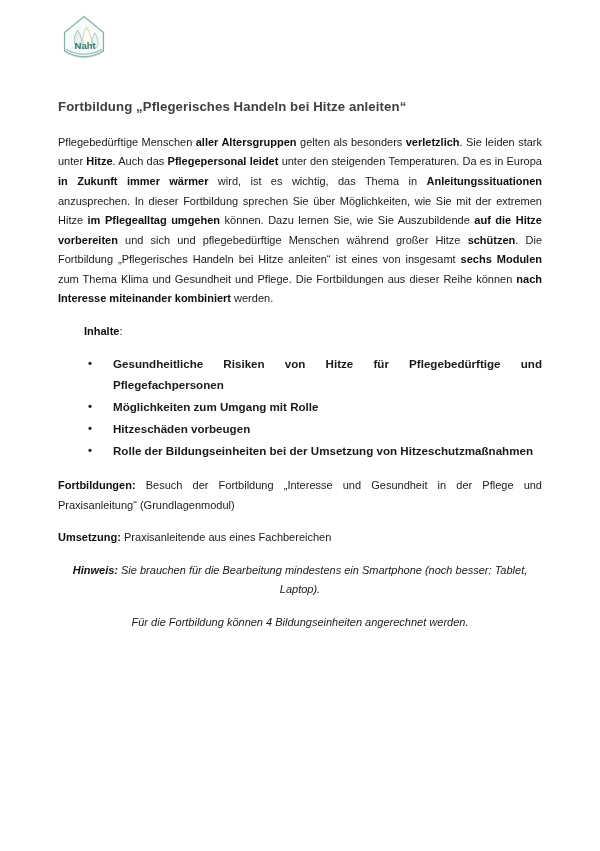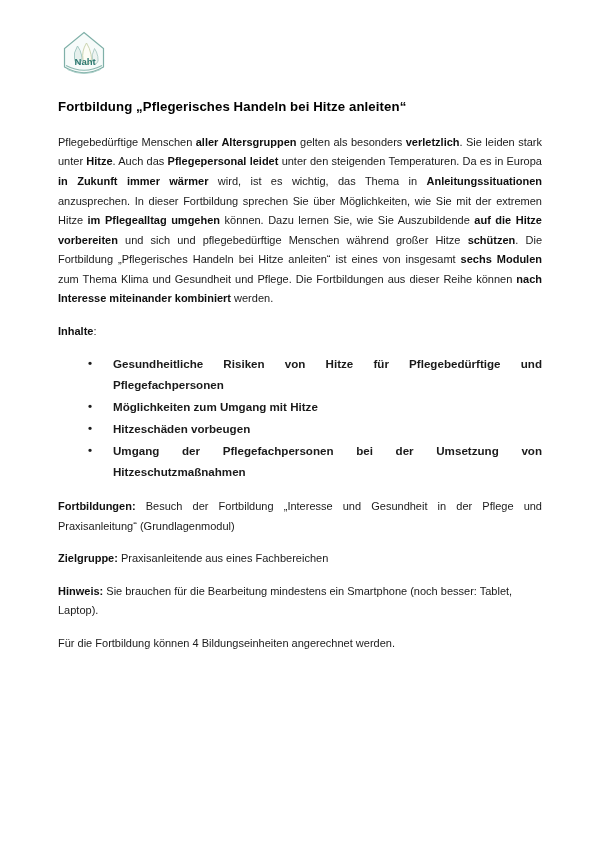--- a/index.html
+++ b/index.html
@@ -21,54 +21,55 @@
     width: 600px;
     height: 851px;
     background: #ffffff;
     box-sizing: border-box;
   }
 
   
   .logo-block {
     position: absolute;
     left: 58px;
-    top: 30px;
+    top: 14px;
     width: 52px;
     height: 50px;
   }
   .logo-svg { display: block; width: 52px; height: 50px; }
 
   
   .content {
     position: absolute;
     left: 58px;
     top: 98px;
     width: 484px;
   }
 
   .doc-title {
     font-size: 13.2px;
     font-weight: bold;
     line-height: 1.35;
     letter-spacing: 0.1px;
     margin: 0 0 17px 0;
-    color: #000000;
+    color: #404040;
   }
 
   p.body-par {
     font-size: 11px;
     line-height: 1.78;
     text-align: justify;
     text-justify: inter-word;
     margin: 0 0 13px 0;
     color: #1a1a1a;
     hyphens: none;
   }
   p.body-par.left-align {
-    text-align: left;
+    text-align: center;
+    font-style: italic;
   }
   p.body-par b, .lbl {
     font-weight: bold;
     color: #0f0f0f;
   }
 
   
   ul.bullets {
     list-style: none;
     margin: 11px 0 15px 0;
@@ -116,37 +117,37 @@
       <text x="16.5" y="35.2" font-family="Liberation Sans, sans-serif" font-size="9.6" font-weight="bold" fill="#2f7a72">Naht</text>
     </svg>
   </div>
 
   <div class="content">
 
     <h1 class="doc-title">Fortbildung „Pflegerisches Handeln bei Hitze anleiten“</h1>
 
     <p class="body-par" id="intro-paragraph"><span>Pflegebedürftige Menschen </span><b>aller Altersgruppen</b><span> gelten als besonders </span><b>verletzlich</b><span>. Sie leiden stark unter </span><b>Hitze</b><span>. Auch das </span><b>Pflegepersonal leidet</b><span> unter den steigenden Temperaturen. Da es in Europa </span><b>in Zukunft immer wärmer</b><span> wird, ist es wichtig, das Thema in </span><b>Anleitungssituationen</b><span> anzusprechen. In dieser Fortbildung sprechen Sie über Möglichkeiten, wie Sie mit der extremen Hitze </span><b>im Pflegealltag umgehen</b><span> können. Dazu lernen Sie, wie Sie Auszubildende </span><b>auf die Hitze vorbereiten</b><span> und sich und pflegebedürftige Menschen während großer Hitze </span><b>schützen</b><span>. Die Fortbildung „Pflegerisches Handeln bei Hitze anleiten“ ist eines von insgesamt </span><b>sechs Modulen</b><span> zum Thema Klima und Gesundheit und Pflege. Die Fortbildungen aus dieser Reihe können </span><b>nach Interesse miteinander kombiniert</b><span> werden.</span></p>
 
-    <p class="body-par" style="margin-bottom:0;">
+    <p class="body-par" style="margin-bottom:0;margin-left:26px;">
       <b class="lbl">Inhalte</b><span>:</span>
     </p>
 
     <ul class="bullets" id="inhalte-list">
         <li>Gesundheitliche Risiken von Hitze für Pflegebedürftige und Pflegefachpersonen</li>
-        <li>Möglichkeiten zum Umgang mit Hitze</li>
+        <li>Möglichkeiten zum Umgang mit Rolle</li>
         <li>Hitzeschäden vorbeugen</li>
-        <li>Umgang der Pflegefachpersonen bei der Umsetzung von Hitzeschutzmaßnahmen</li>
+        <li>Rolle der Bildungseinheiten bei der Umsetzung von Hitzeschutzmaßnahmen</li>
       </ul>
 
     <p class="body-par">
       <b class="lbl">Fortbildungen:</b><span> Besuch der Fortbildung „Interesse und Gesundheit in der Pflege und Praxisanleitung“ (Grundlagenmodul)</span>
     </p>
 
     <p class="body-par">
-      <b class="lbl">Zielgruppe:</b><span> Praxisanleitende aus eines Fachbereichen</span>
+      <b class="lbl">Umsetzung:</b><span> Praxisanleitende aus eines Fachbereichen</span>
     </p>
 
     <p class="body-par left-align">
       <b class="lbl">Hinweis:</b><span> Sie brauchen für die Bearbeitung mindestens ein Smartphone (noch besser: Tablet, Laptop).</span>
     </p>
 
     <p class="body-par left-align" style="margin-bottom:0;">Für die Fortbildung können 4 Bildungseinheiten angerechnet werden.</p>
 
   </div>
 </div>

